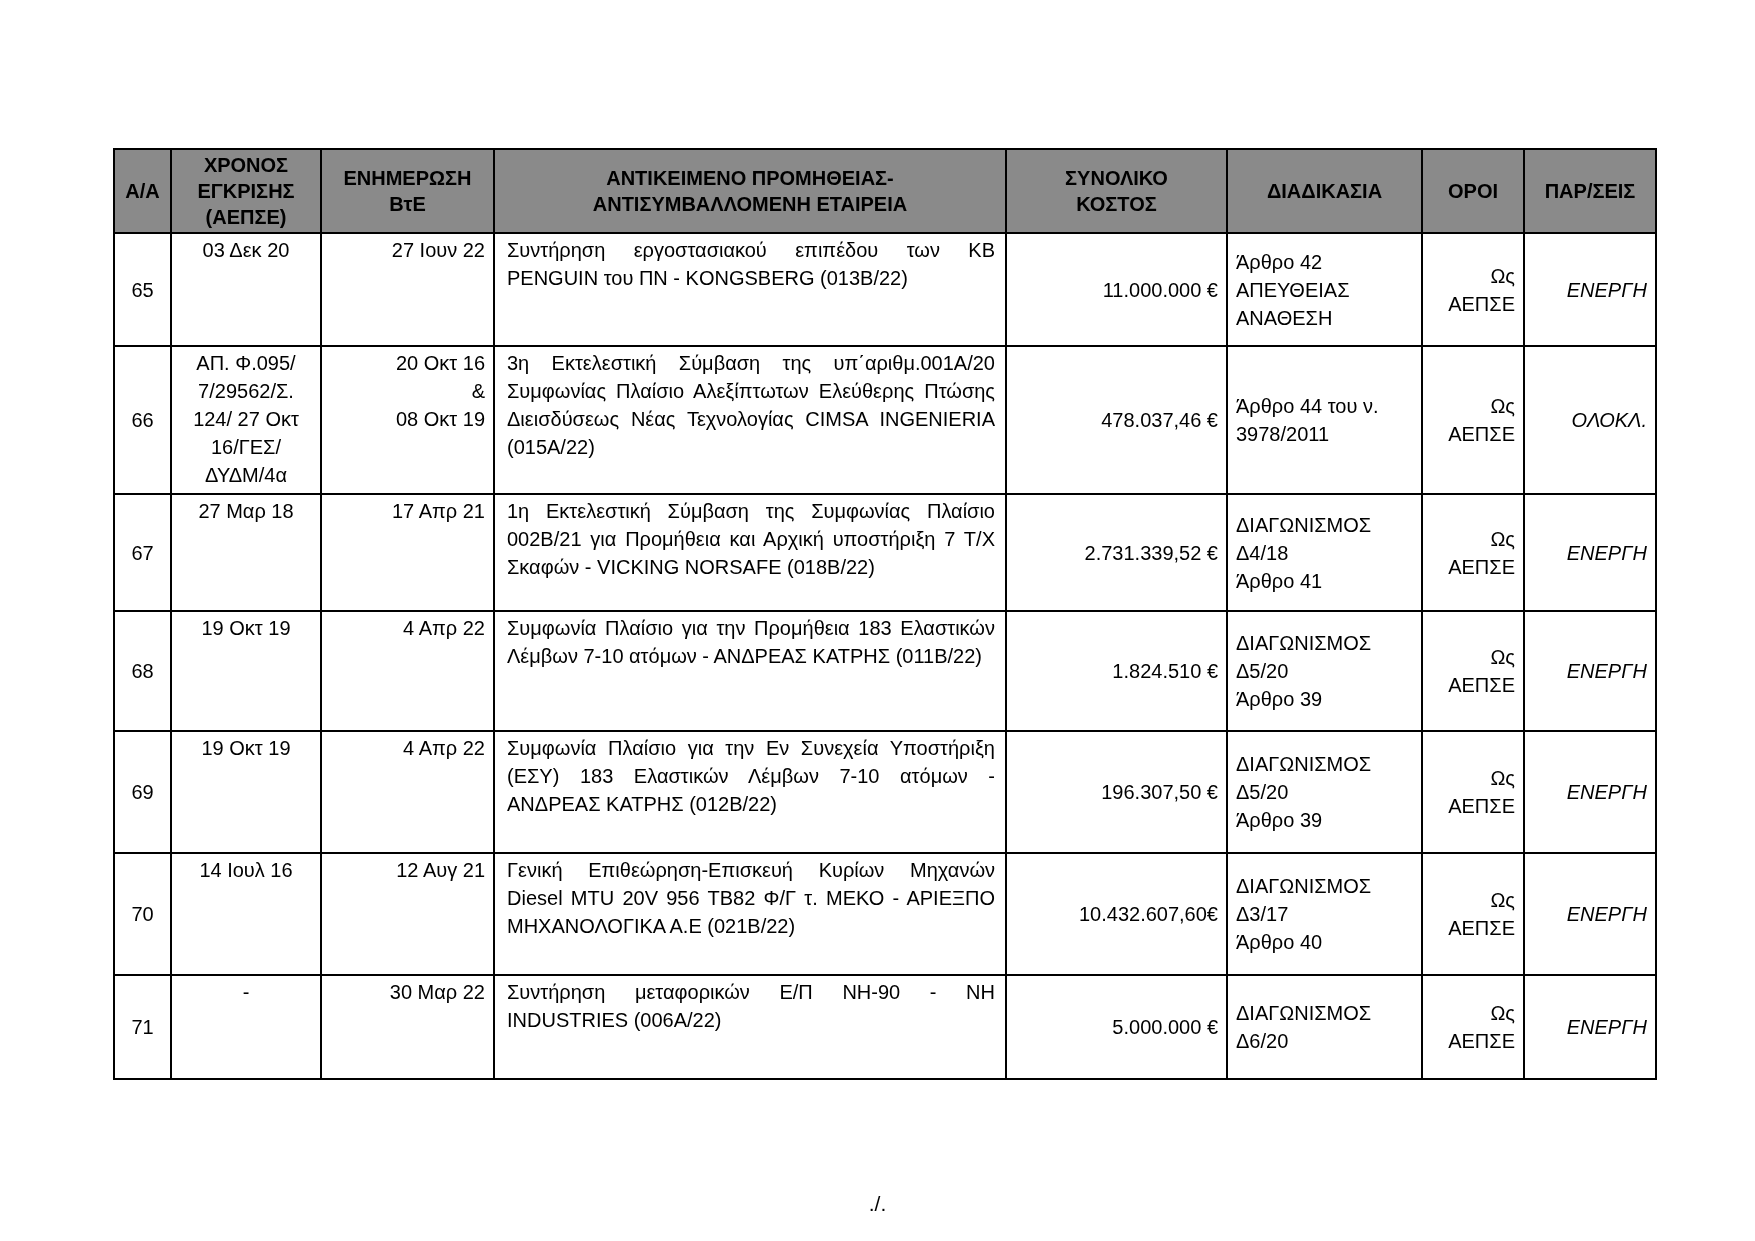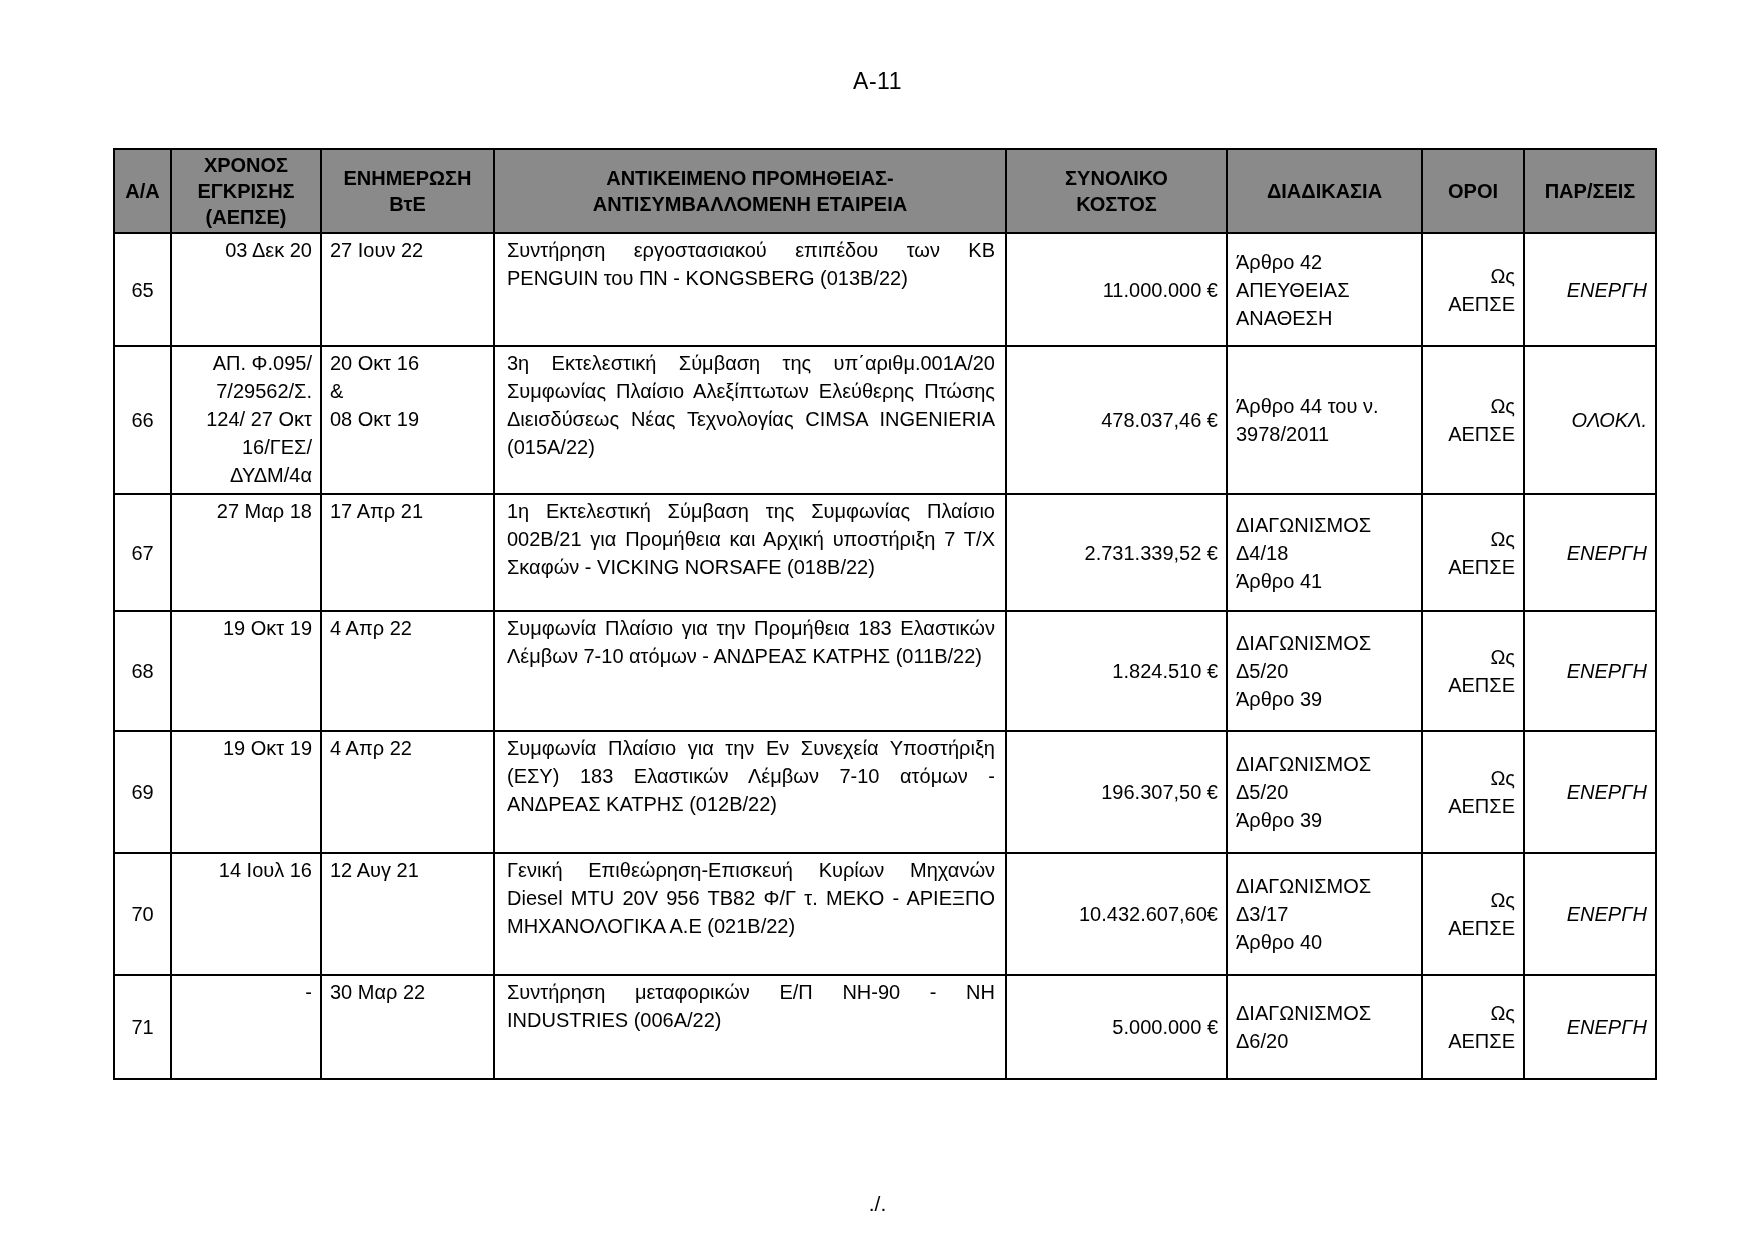--- a/index.html
+++ b/index.html
@@ -39,40 +39,39 @@
     line-height:1.3;
     white-space:pre-line;
     padding:2px 4px;
   }
   table.main td {
     padding:4px 8px;
     line-height:1.4;
     background:#ffffff;
   }
   .cell-aa      { text-align:center; vertical-align:middle; }
-  .cell-approval{ text-align:right; vertical-align:top; white-space:pre-line; padding-top:2px !important; }
-  .cell-update  { text-align:left; vertical-align:top; white-space:pre-line; padding-top:2px !important; }
+  .cell-approval{ text-align:center; vertical-align:top; white-space:pre-line; padding-top:2px !important; }
+  .cell-update  { text-align:right; vertical-align:top; white-space:pre-line; padding-top:2px !important; }
   .cell-subject { text-align:justify; vertical-align:top; padding:2px 10px 4px 12px !important; }
   .cell-cost    { text-align:right; vertical-align:middle; white-space:pre-line; }
   .cell-procedure { vertical-align:middle; white-space:pre-line; line-height:1.35; }
   .cell-terms   { text-align:right; vertical-align:middle; white-space:pre-line; line-height:1.3; }
   .cell-remarks { text-align:right; vertical-align:middle; white-space:pre-line;font-style:italic; }
   .footer-mark {
     position:absolute;
     top:1192px; left:0; width:100%;
     text-align:center;
     font-size:21px;
   }
 </style>
 </head>
 <body>
 
 <div class="page">
 
-  <div class="doc-title">Α-11</div>
 
   <table class="main">
     <colgroup>
       <col style="width:57px">
       <col style="width:150px">
       <col style="width:173px">
       <col style="width:512px">
       <col style="width:221px">
       <col style="width:195px">
       <col style="width:102px">

